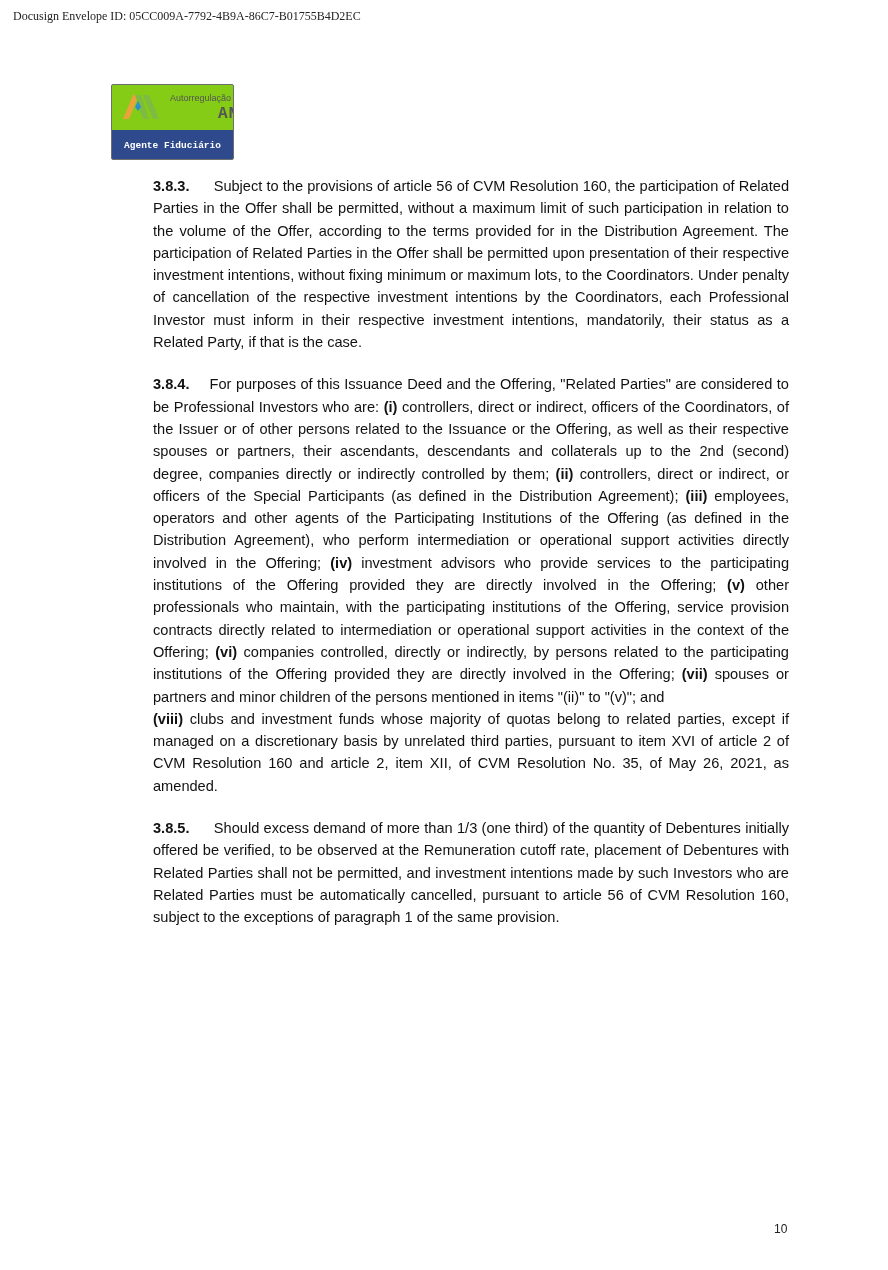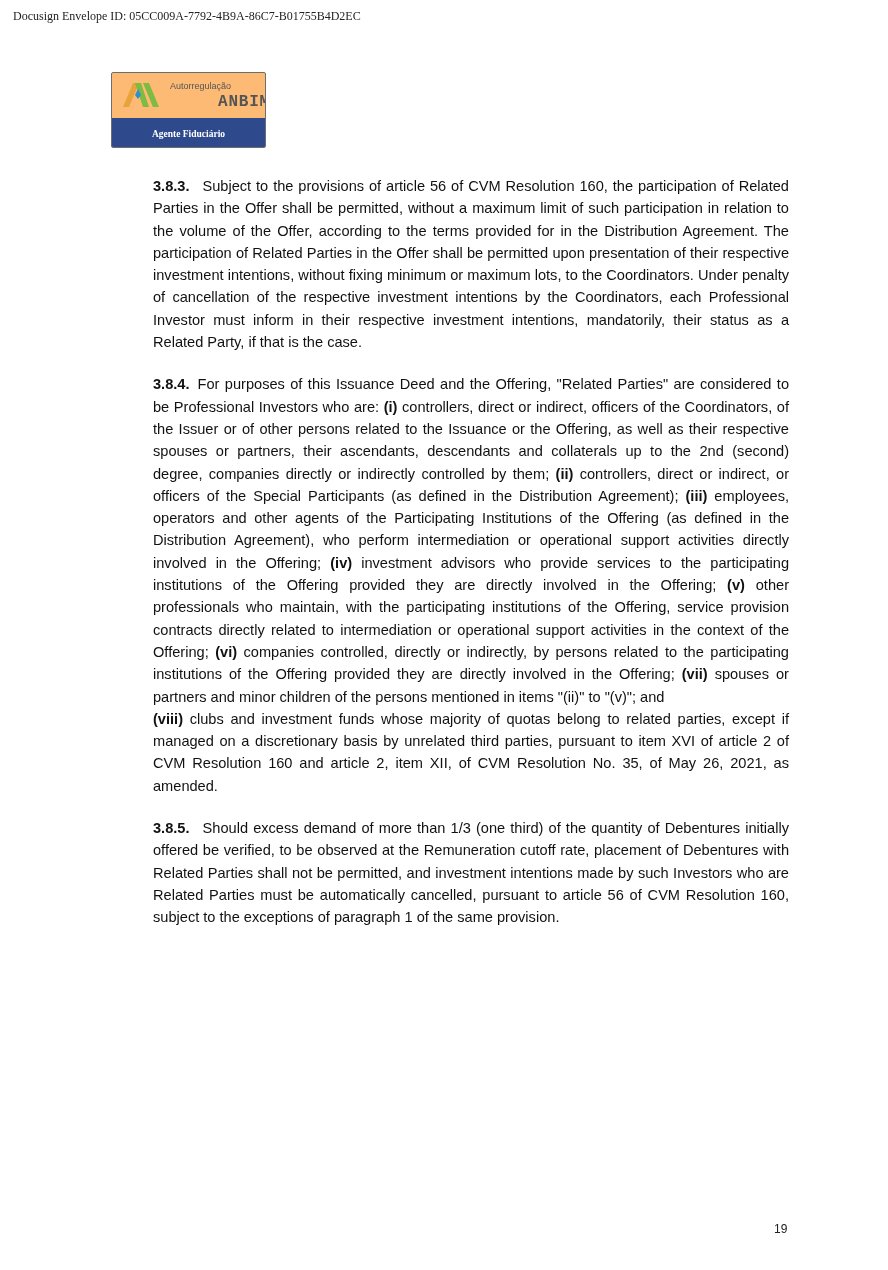--- a/index.html
+++ b/index.html
@@ -2,47 +2,47 @@
 <html><head>
 <meta charset="utf-8">
 <style>
   html, body { margin: 0; padding: 0; background: #ffffff; }
   body { width: 888px; height: 1270px; position: relative; overflow: hidden; color: #000; }
   .envelope {
     position: absolute; left: 13px; top: 9px;
     font-family: Liberation Serif, serif; font-size: 12px; color: #222;
   }
   .logo {
-    position: absolute; left: 111px; top: 72px; width: 155px; height: 76px;
-    border: 1px solid #6e6e6e; box-sizing: border-box; background: #fdba74;
+    position: absolute; left: 111px; top: 84px; width: 123px; height: 76px;
+    border: 1px solid #6e6e6e; box-sizing: border-box; background: #84cc16;
     border-radius: 2px; overflow: hidden;
   }
   .logo-top { height: 45px; position: relative; }
   .logo-mark { position: absolute; left: 9px; top: 8px; width: 40px; height: 28px; }
   .logo-sub {
     position: absolute; left: 58px; top: 8px;
     font-family: "Liberation Sans", sans-serif; font-size: 9px; color: #555;
   }
   .logo-name {
     position: absolute; left: 58px; top: 20px;
     font-family: Liberation Mono, monospace; font-size: 16px; font-weight: bold;
     color: #555; letter-spacing: 0.8px; margin-left: 48px;
   }
   .logo-band {
     height: 31px; background: #2f4a8c; color: #fff;
-    font-family: Liberation Serif, serif; font-size: 9.5px; font-weight: bold;
+    font-family: Liberation Mono, monospace; font-size: 9.5px; font-weight: bold;
     display: flex; align-items: center; justify-content: center;
   }
   .content {
     position: absolute; left: 153px; top: 175px; width: 636px;
     font-family: "Liberation Sans", sans-serif; font-size: 14.6px; line-height: 22.3px;
     text-align: justify; color: #111;
   }
   .para { margin: 0 0 20px 0; }
-  .num { font-weight: bold; margin-right: 8px; }
+  .num { font-weight: bold; margin-right: 20px; }
   .b { font-weight: bold; }
   .u { }
   .page-number {
     position: absolute; left: 774px; top: 1222px;
     font-family: "Liberation Sans", sans-serif; font-size: 12px; color: #222;
   }
 </style>
 </head>
 <body>
 
@@ -71,13 +71,13 @@
   <p class="para">
     <span class="num">3.8.4.</span><span>For purposes of this Issuance Deed and the Offering, "</span><span class="u">Related Parties</span><span>" are considered to be Professional Investors who are: </span><span class="b">(i)</span><span> controllers, direct or indirect, officers of the Coordinators, of the Issuer or of other persons related to the Issuance or the Offering, as well as their respective spouses or partners, their ascendants, descendants and collaterals up to the 2nd (second) degree, companies directly or indirectly controlled by them; </span><span class="b">(ii)</span><span> controllers, direct or indirect, or officers of the Special Participants (as defined in the Distribution Agreement); </span><span class="b">(iii)</span><span> employees, operators and other agents of the Participating Institutions of the Offering (as defined in the Distribution Agreement), who perform intermediation or operational support activities directly involved in the Offering; </span><span class="b">(iv)</span><span> investment advisors who provide services to the participating institutions of the Offering provided they are directly involved in the Offering; </span><span class="b">(v)</span><span> other professionals who maintain, with the participating institutions of the Offering, service provision contracts directly related to intermediation or operational support activities in the context of the Offering; </span><span class="b">(vi)</span><span> companies controlled, directly or indirectly, by persons related to the participating institutions of the Offering provided they are directly involved in the Offering; </span><span class="b">(vii)</span><span> spouses or partners and minor children of the persons mentioned in items "(ii)" to "(v)"; and</span><br><span class="b">(viii)</span><span> clubs and investment funds whose majority of quotas belong to related parties, except if managed on a discretionary basis by unrelated third parties, pursuant to item XVI of article 2 of CVM Resolution 160 and article 2, item XII, of CVM Resolution No. 35, of May 26, 2021, as amended.</span>
   </p>
 
   <p class="para">
     <span class="num">3.8.5.</span>
     <span>Should excess demand of more than 1/3 (one third) of the quantity of Debentures initially offered be verified, to be observed at the Remuneration cutoff rate, placement of Debentures with Related Parties shall not be permitted, and investment intentions made by such Investors who are Related Parties must be automatically cancelled, pursuant to article 56 of CVM Resolution 160, subject to the exceptions of paragraph 1 of the same provision.</span>
   </p>
 </div>
 
-<div class="page-number">19</div>
+<div class="page-number">10</div>
 
 </body></html>

